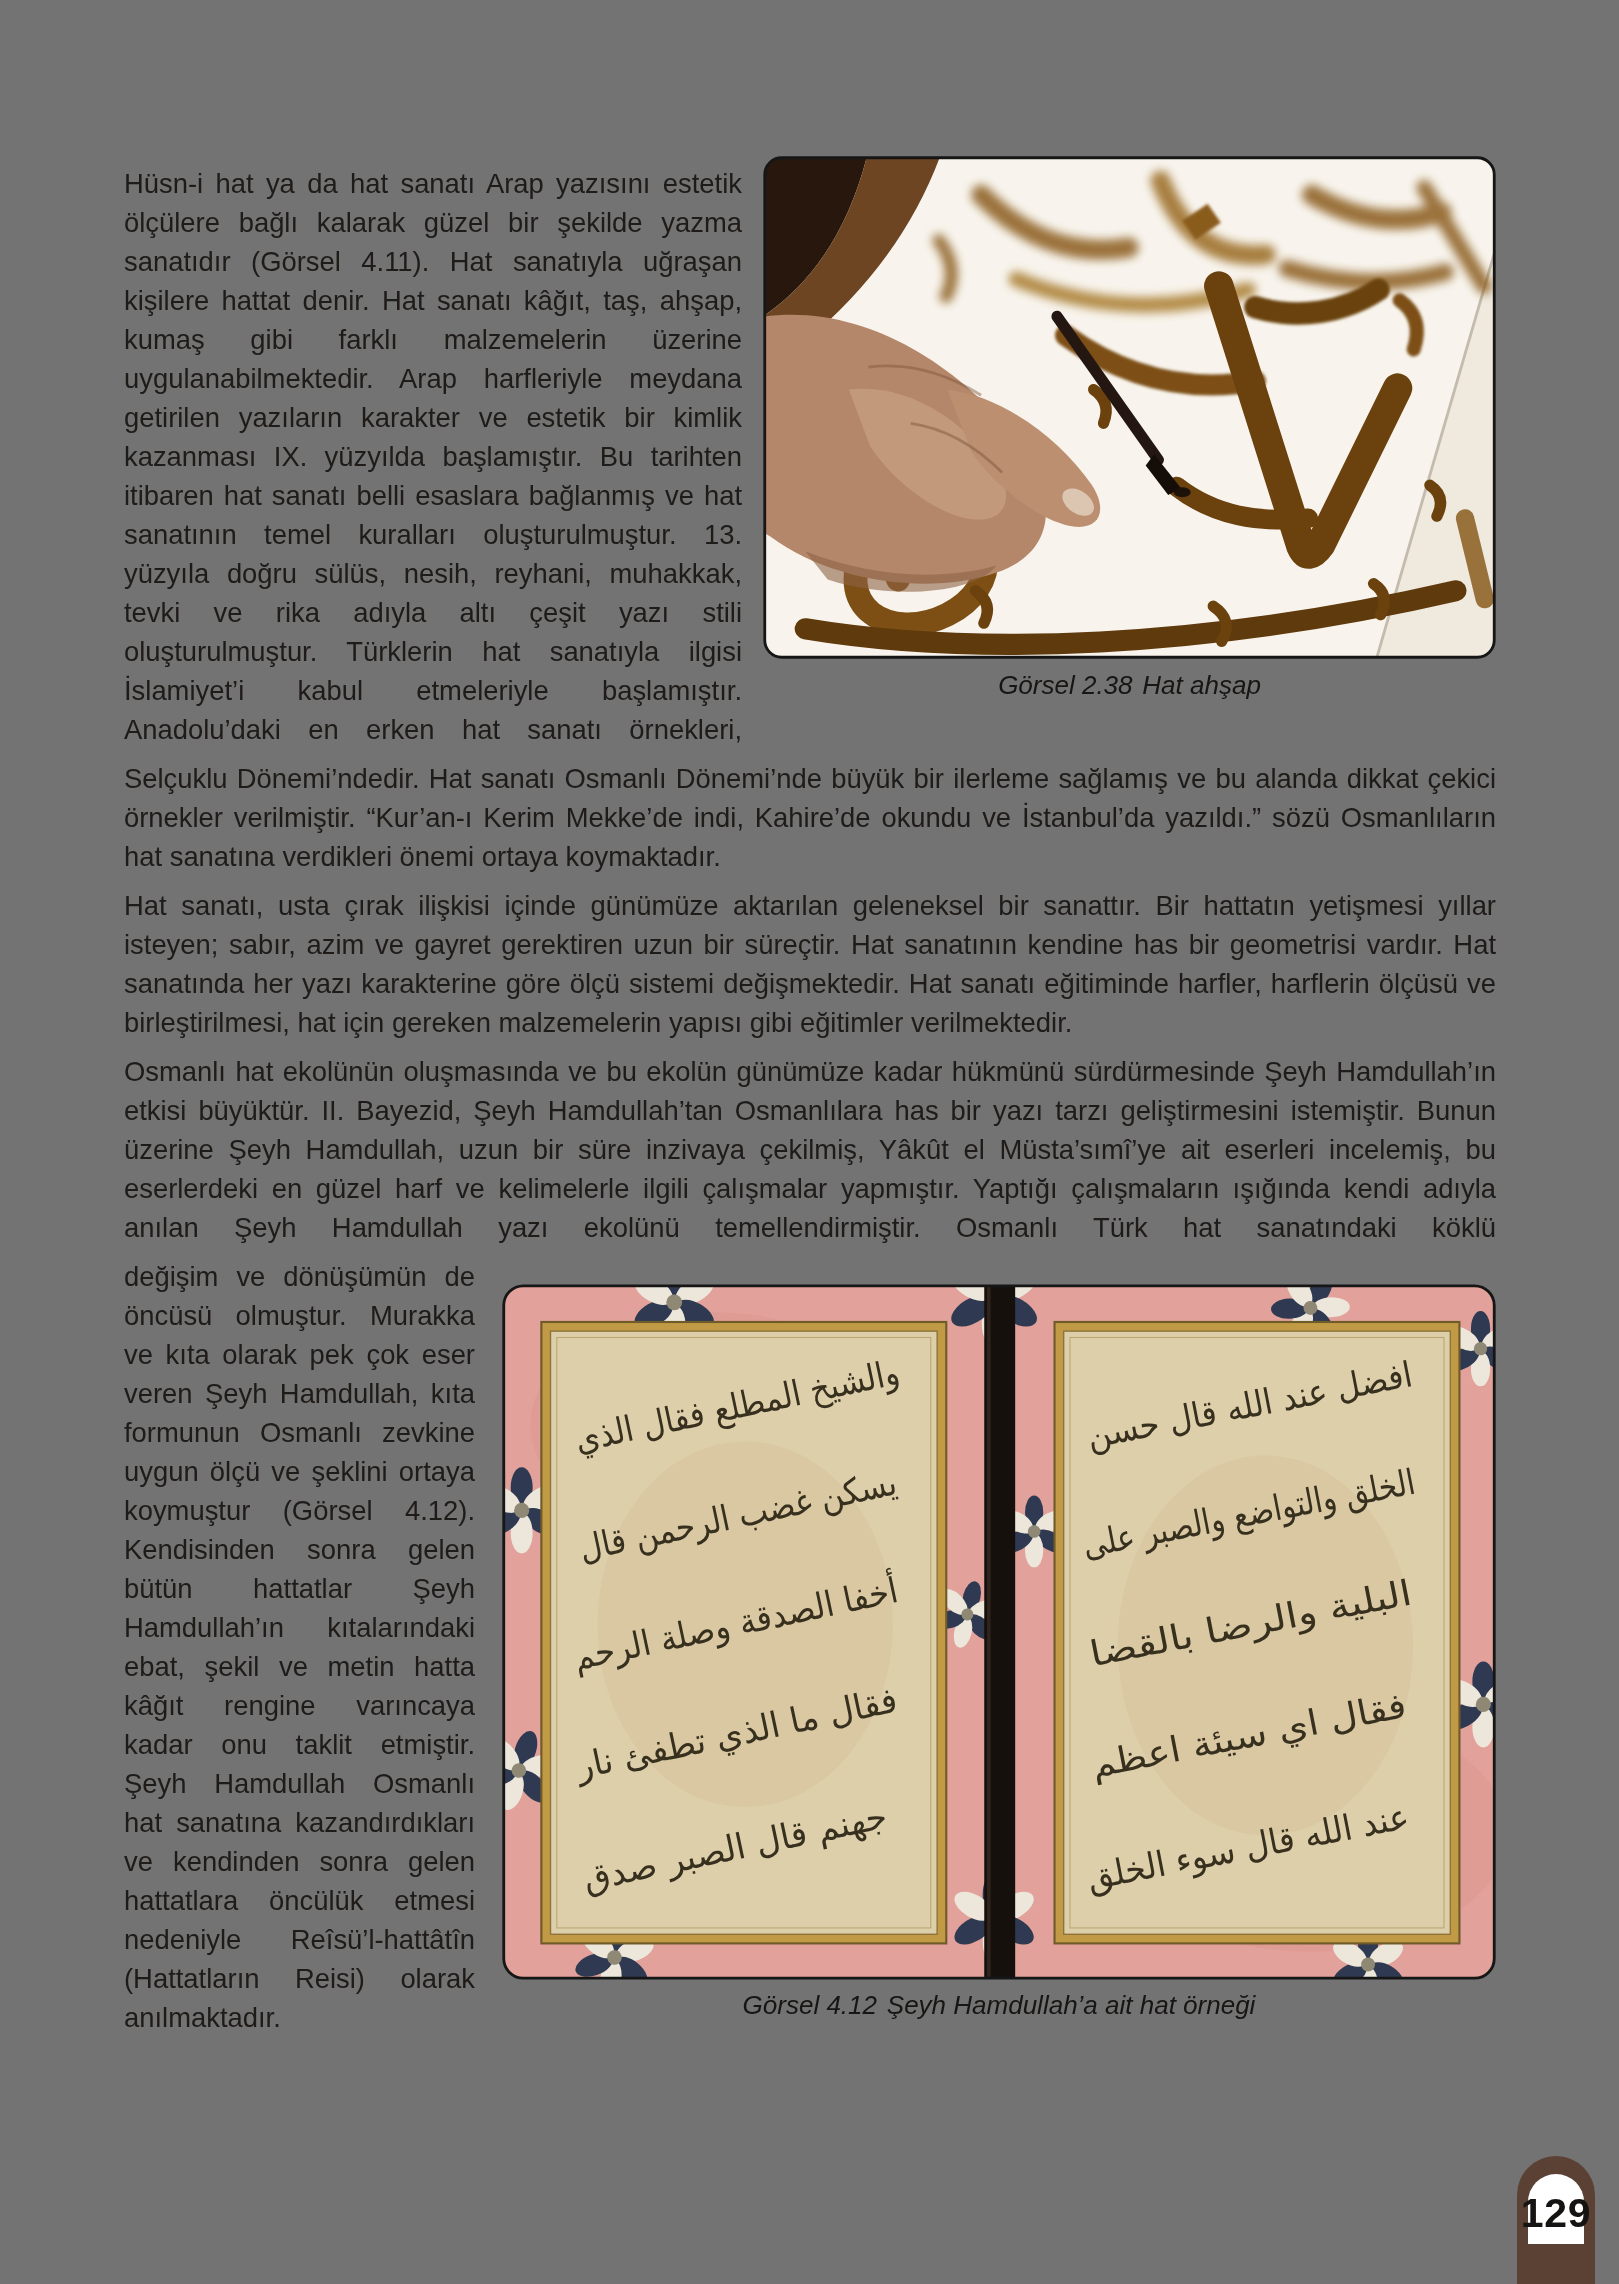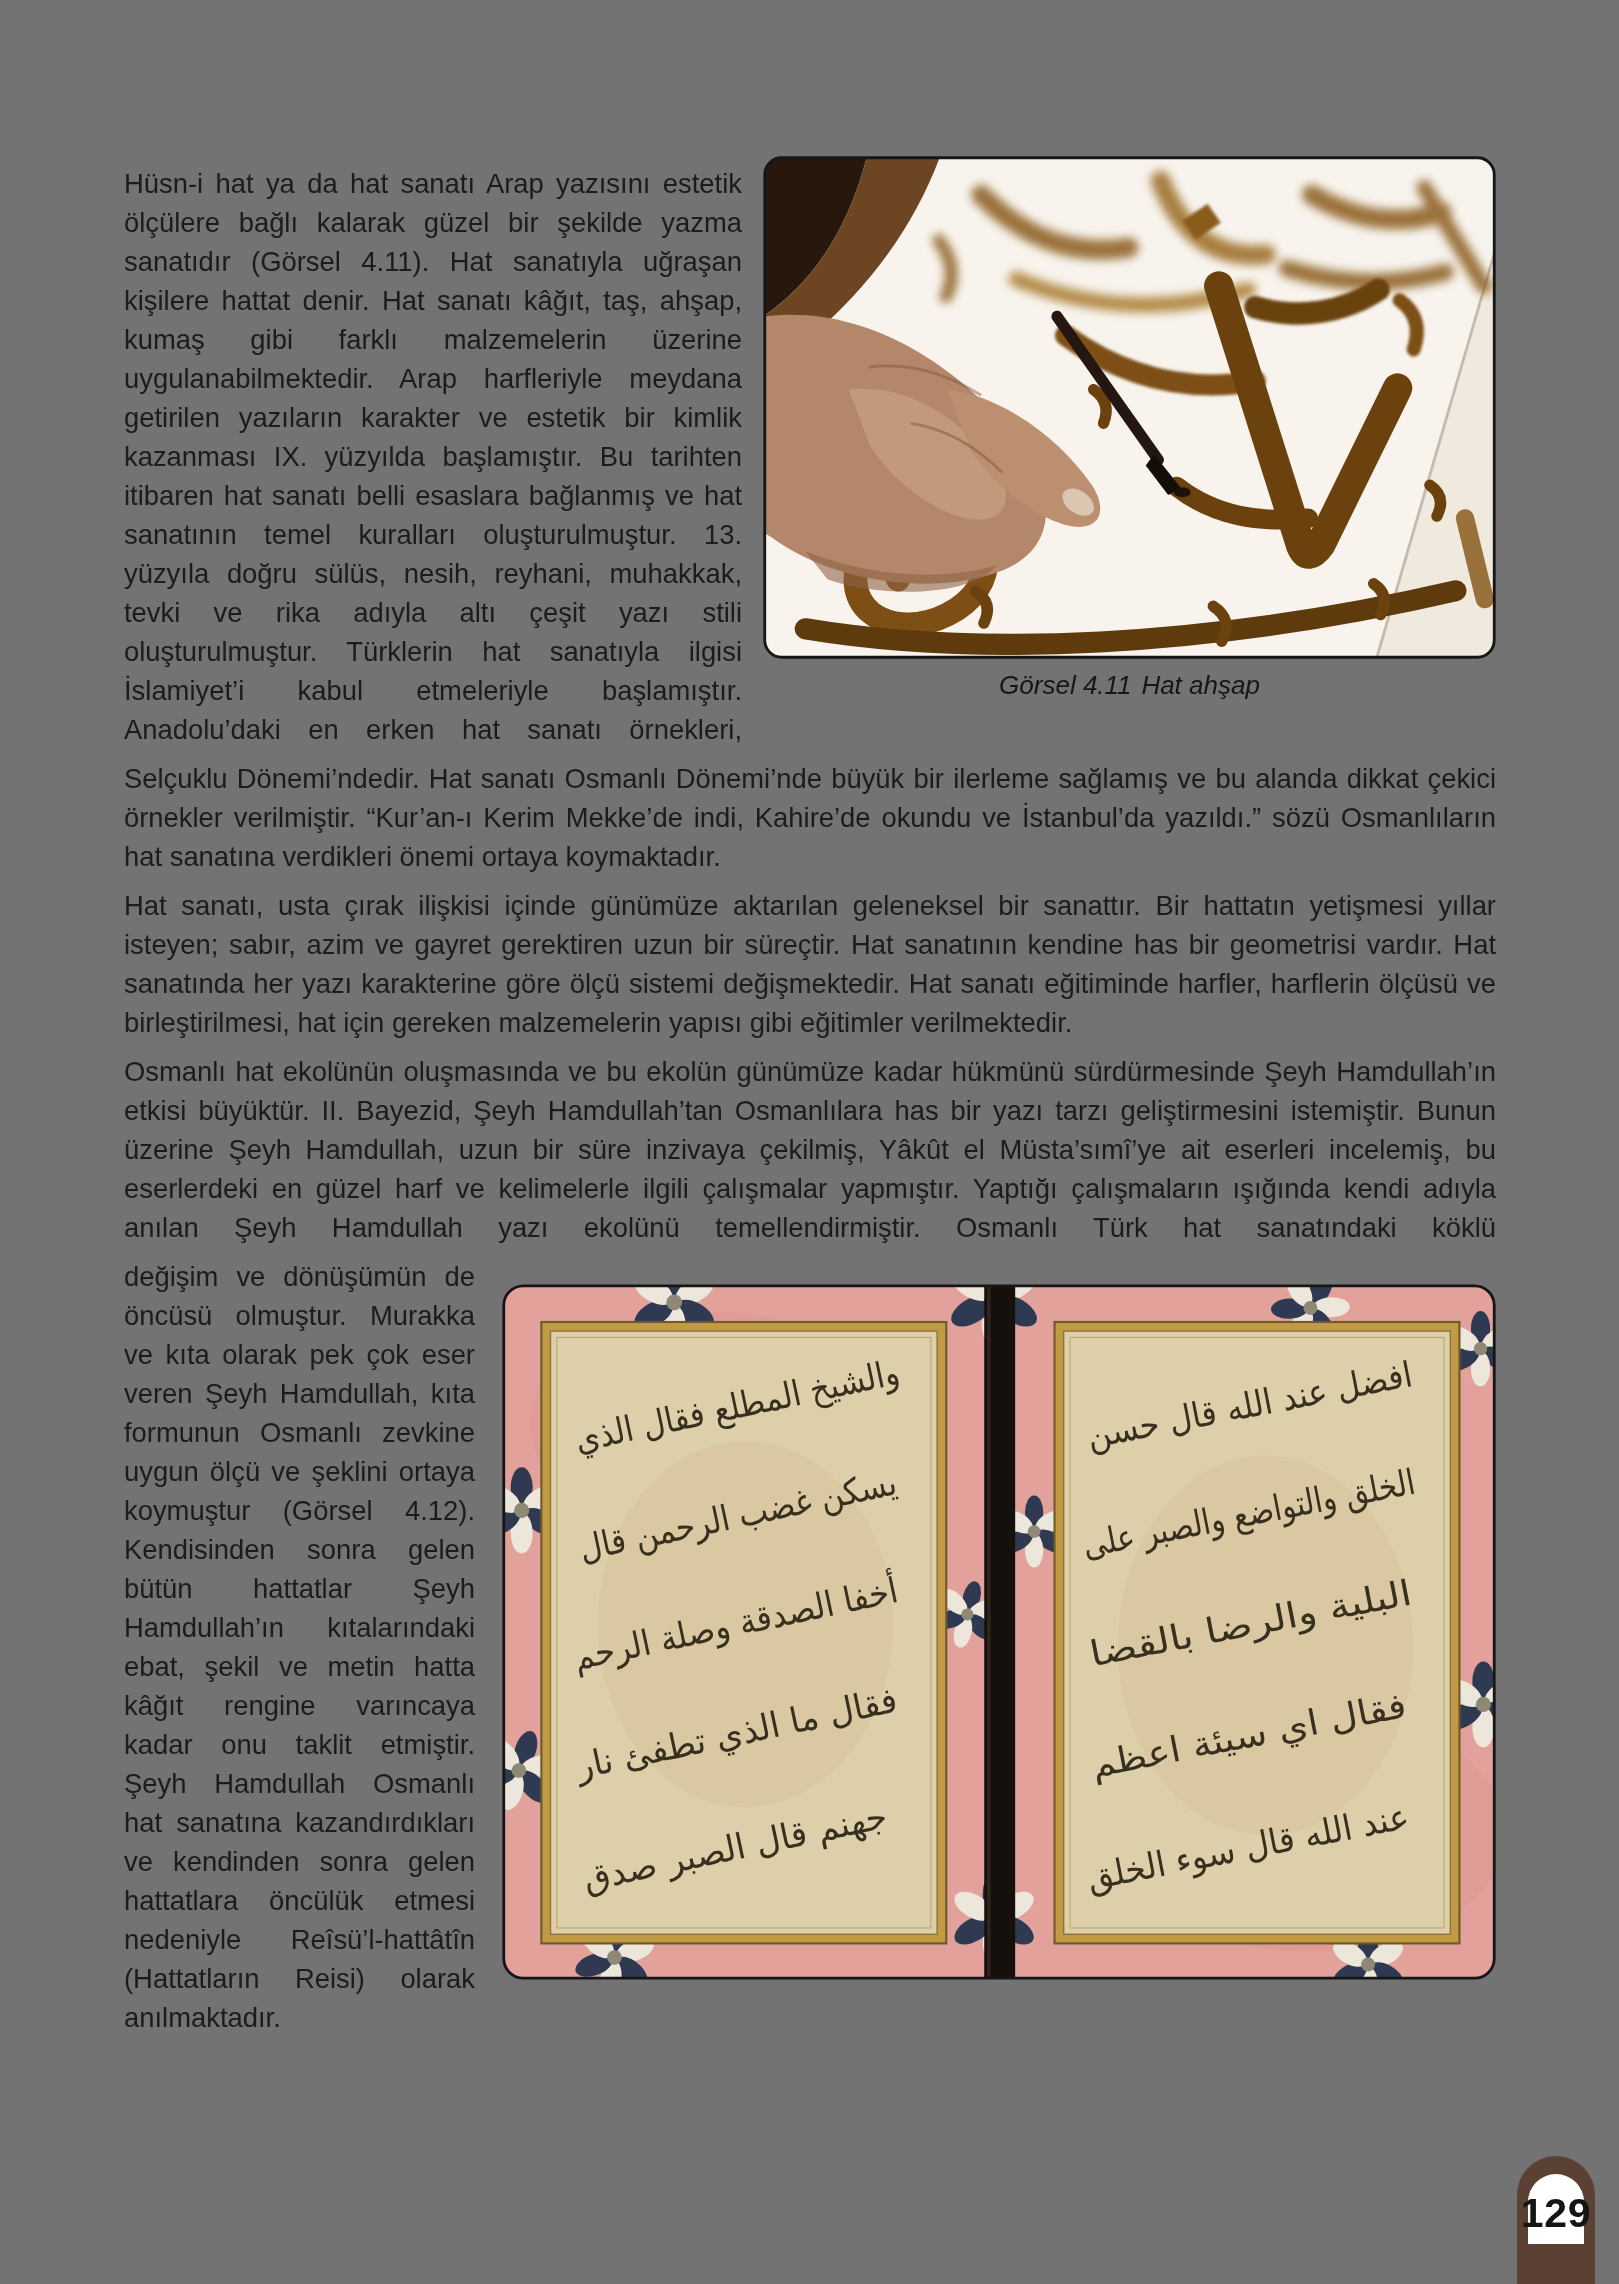--- a/index.html
+++ b/index.html
@@ -123,21 +123,21 @@
 
             <g>
               <path d="M418,228 L562,432" stroke="#241711" stroke-width="16" stroke-linecap="round"></path>
               <path d="M556,424 L594,472 L576,482 L544,440 Z" fill="#140d08"></path>
               <ellipse cx="596" cy="478" rx="12" ry="7" fill="#1c120a"></ellipse>
             </g>
           </g>
           <rect x="2.5" y="2.5" width="1037" height="710" rx="24" fill="none" stroke="#161616" stroke-width="4"></rect>
         </svg>
         <figcaption class="figcap">
-          <span class="cap-label">Görsel 4.11</span><span>Hat ahşap</span>
+          <span class="cap-label">Görsel 2.38</span><span>Hat ahşap</span>
         </figcaption>
       </figure>
     </div>
 
     <p>Selçuklu Dönemi’ndedir. Hat sanatı Osmanlı Dönemi’nde büyük bir ilerleme sağlamış ve bu alanda dikkat çekici örnekler verilmiştir. “Kur’an-ı Kerim Mekke’de indi, Kahire’de okundu ve İstanbul’da yazıldı.” sözü Osmanlıların hat sanatına verdikleri önemi ortaya koymaktadır.</p>
     <p>Hat sanatı, usta çırak ilişkisi içinde günümüze aktarılan geleneksel bir sanattır. Bir hattatın yetişmesi yıllar isteyen; sabır, azim ve gayret gerektiren uzun bir süreçtir. Hat sanatının kendine has bir geometrisi vardır. Hat sanatında her yazı karakterine göre ölçü sistemi değişmektedir. Hat sanatı eğitiminde harfler, harflerin ölçüsü ve birleştirilmesi, hat için gereken malzemelerin yapısı gibi eğitimler verilmektedir.</p>
     <p class="justify-last">Osmanlı hat ekolünün oluşmasında ve bu ekolün günümüze kadar hükmünü sürdürmesinde Şeyh Hamdullah’ın etkisi büyüktür. II. Bayezid, Şeyh Hamdullah’tan Osmanlılara has bir yazı tarzı geliştirmesini istemiştir. Bunun üzerine Şeyh Hamdullah, uzun bir süre inzivaya çekilmiş, Yâkût el Müsta’sımî’ye ait eserleri incelemiş, bu eserlerdeki en güzel harf ve kelimelerle ilgili çalışmalar yapmıştır. Yaptığı çalışmaların ışığında kendi adıyla anılan Şeyh Hamdullah yazı ekolünü temellendirmiştir. Osmanlı Türk hat sanatındaki köklü</p>
 
     <div class="bottom-section">
       <div class="bottom-text">
@@ -205,20 +205,23 @@
                 <text transform="translate(56,648) rotate(-11)" textLength="455" lengthAdjust="spacingAndGlyphs">فقال اي سيئة اعظم</text>
                 <text transform="translate(50,808) rotate(-11)" textLength="465" lengthAdjust="spacingAndGlyphs">عند الله قال سوء الخلق</text>
               </g>
             </g>
 
             <rect x="686" y="0" width="44" height="990" fill="#15100c"></rect>
             <rect x="690" y="0" width="5" height="990" fill="#3a2e24" opacity="0.7"></rect>
           </g>
           <rect x="2.5" y="2.5" width="1409" height="985" rx="28" fill="none" stroke="#161616" stroke-width="4"></rect>
         </svg>
+        <figcaption class="figcap">
+          <span class="cap-label">Görsel 4.12</span><span>Şeyh Hamdullah’a ait hat örneği</span>
+        </figcaption>
       </figure>
     </div>
 
   </div>
 
   <div class="page-badge">
     <div class="badge-window">
       <span>129</span>
     </div>
   </div>

